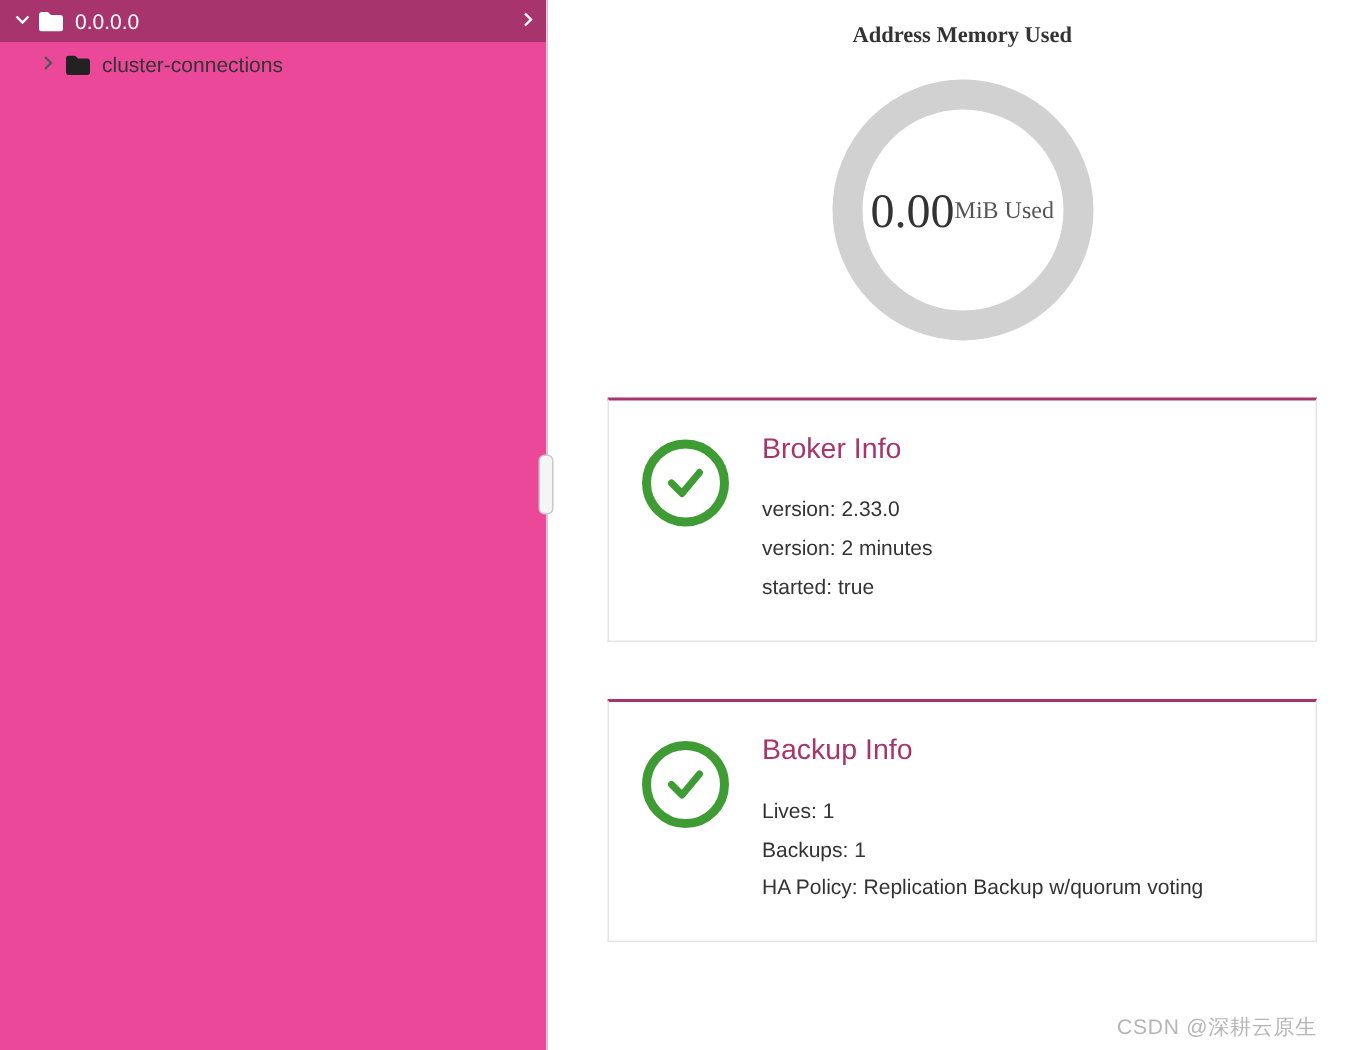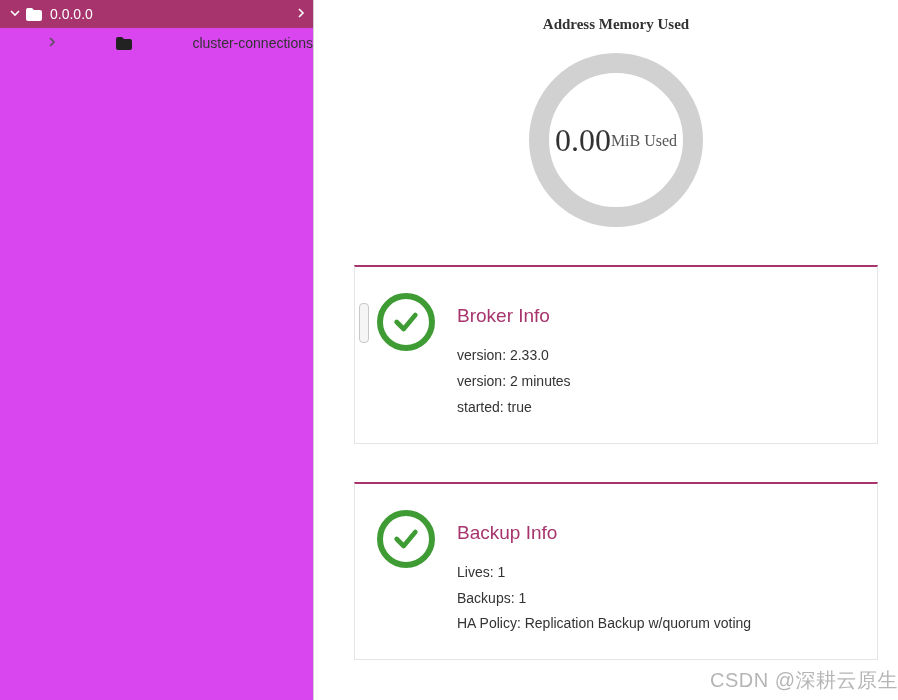--- a/index.html
+++ b/index.html
@@ -8,47 +8,46 @@
     font-size: 14px;
     color: #333;
     width: 898px;
     height: 700px;
     overflow: hidden;
     background: #fff;
     position: relative;
   }
   .layout { display: flex; width: 100%; height: 100%; }
   .sidebar {
-    width: 314px;
+    width: 365px;
     border-right: 1px solid #d1d1d1;
-    background: #d946ef;
+    background: #ec4899;
     flex-shrink: 0;
   }
   .tree-root {
     background: #a7346d;
     color: #fff;
     height: 28px;
     display: flex;
     align-items: center;
     padding: 0 8px 0 10px;
     font-size: 14px;
     cursor: pointer;
   }
   .tree-root .caret { margin-right: 6px; font-size: 11px; }
   .tree-root .folder { margin-right: 8px; }
   .tree-root .spacer { flex: 1; }
   .tree-root .arrow-right { font-size: 12px; }
   .tree-child {
     display: flex;
     align-items: center;
     height: 30px;
-    padding-left: 48px;
+    padding-left: 28px;
     color: #333;
     cursor: pointer;
-    justify-content: space-between;
   }
   .tree-child .caret { margin-right: 8px; font-size: 11px; color: #555; }
   .tree-child .folder { margin-right: 8px; color: #222; }
   .main {
     flex: 1;
     padding: 0 20px 20px 40px;
     overflow-y: auto;
     position: relative;
   }
   .gauge-section { text-align: center; padding-top: 16px; font-family: Liberation Serif, serif; }
@@ -67,21 +66,20 @@
     border-top: 2px solid #a7346d;
     margin-top: 38px;
     padding: 22px 22px 22px 22px;
   }
   .card-body { display: flex; align-items: flex-start; gap: 22px; }
   .card-title {
     color: #a7346d;
     font-size: 19px;
     font-weight: 400;
     margin-bottom: 16px;
-    margin-top: 16px;
   }
   .status-circle {
     width: 58px; height: 58px; border: 6px solid #3f9c35;
     border-radius: 50%;
     display: flex; align-items: center; justify-content: center;
     flex-shrink: 0;
     margin-top: 4px;
   }
   .status-circle svg { width: 28px; height: 28px; }
   .info-lines { font-size: 14px; color: #333; line-height: 1.85; }
@@ -90,23 +88,23 @@
     left: 359px;
     top: 303px;
     width: 10px;
     height: 40px;
     border: 1px solid #c8c8c8;
     border-radius: 4px;
     background: #f5f5f5;
   }
   .watermark {
     position: absolute;
-    right: 0;
+    right: 20px;
     bottom: 6px;
-    font-size: 20px;
+    font-size: 14px;
     color: rgba(120,120,120,0.55);
     letter-spacing: 0.5px;
     pointer-events: none;
   }
   .folder svg { width: 16px; height: 13px; display: block; }
 </style>
 </head>
 <body>
 
 <div class="layout">

